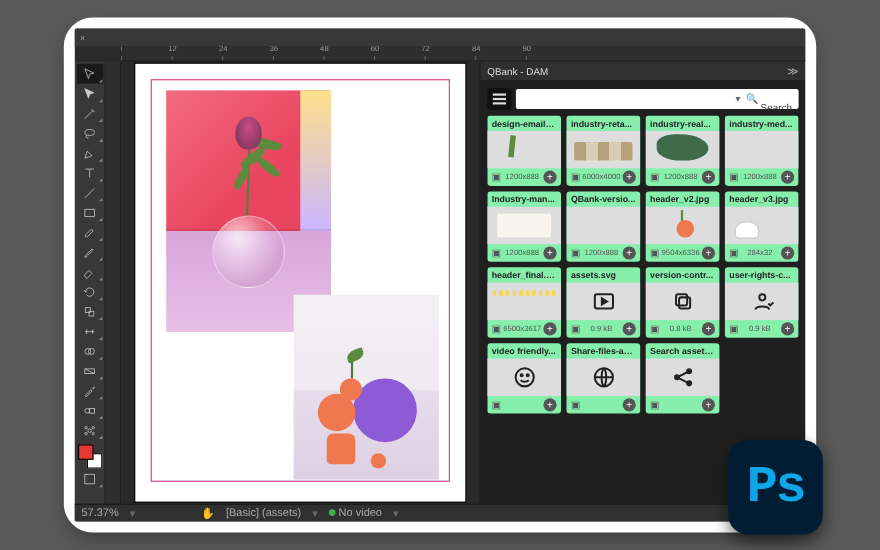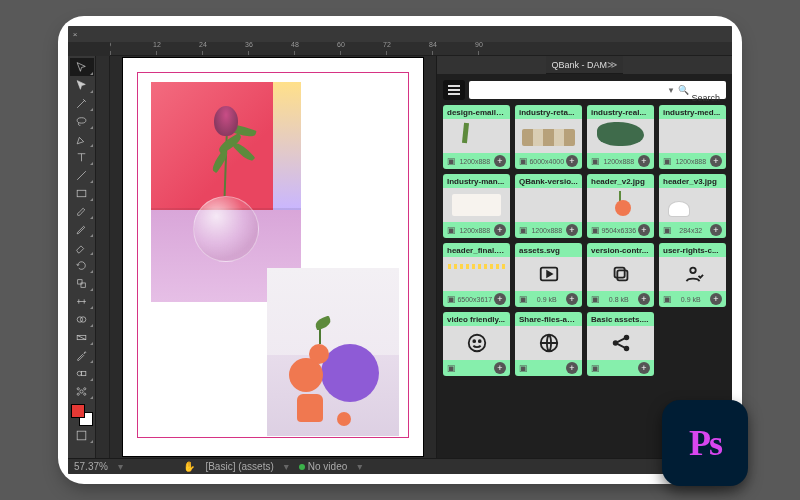--- a/index.html
+++ b/index.html
@@ -38,21 +38,21 @@
   .photo2 .floor { position:absolute; bottom:0; left:0; right:0; height:48%; background:linear-gradient(180deg,#e7dceb,#ddd0e3);}
   .disc { position:absolute; border-radius:50%; }
   .disc.purple { width:58px; height:58px; background:#8e5bd6; left:54px; bottom:34px;}
   .disc.coral { width:34px; height:34px; background:#f07850; left:22px; bottom:44px;}
   .cyl { position:absolute; left:30px; bottom:14px; width:26px; height:28px; background:#f07850; border-radius:6px 6px 4px 4px;}
   .ball { position:absolute; border-radius:50%; background:#f07850;}
   .ball.b1{ width:20px;height:20px; left:42px; bottom:72px;}
   .ball.b2{ width:14px;height:14px; left:70px; bottom:10px;}
   .mini-stem { position:absolute; left:52px; bottom:92px; width:2px; height:24px; background:#4e7a33;}
   .mini-leaf { position:absolute; left:48px; bottom:108px; width:16px; height:10px; background:#5d8a3c; border-radius:60% 10% 60% 10%; transform:rotate(-20deg);}
-  .panel { width:296px; background:#333; border-left:1px solid #1a1a1a; display:flex; flex-direction:column;align-items:center; }
+  .panel { width:296px; background:#333; border-left:1px solid #1a1a1a; display:flex; flex-direction:column; }
   .panel-head { height:18px; background:#303030; display:flex; align-items:center; color:#ddd; font-size:9px; padding:0 6px; border-bottom:1px solid #1a1a1a; justify-content:space-between;}
   .panel-head .chev { color:#aaa; font-size:10px;}
   .panel-body { flex:1; background:#1f1f1f; padding:6px; display:flex; flex-direction:column; gap:5px; overflow:hidden;}
   .searchrow { display:flex; gap:4px; align-items:center; }
   .hamburger { width:22px; height:20px; background:#111; border-radius:3px; display:flex; flex-direction:column; justify-content:center; align-items:center; gap:2px; }
   .hamburger div { width:12px; height:2px; background:#ddd; }
   .searchbox { flex:1; height:18px; background:#fff; border-radius:2px; display:flex; align-items:center; padding:0 2px; font-size:9px; color:#333;}
   .searchbox input { border:0; outline:0; flex:1; font-size:9px; padding:0 3px;}
   .searchbox .dd { color:#666; padding:0 3px; cursor:pointer;}
   .searchbox .mag { color:#444; padding:0 2px; }
@@ -61,21 +61,21 @@
   .card .title { padding:3px 4px 2px; font-weight:600; white-space:nowrap; overflow:hidden; text-overflow:ellipsis; font-size:8px;}
   .card .thumb { height:34px; background:#ddd; display:flex; align-items:center; justify-content:center; position:relative; overflow:hidden;}
   .card .meta { display:flex; align-items:center; justify-content:space-between; padding:2px 4px; font-size:7px; color:#555;}
   .card .meta .cam { font-size:9px; color:#555;}
   .card .meta .plus { width:12px;height:12px;border-radius:50%;background:#555;color:#fff;display:flex;align-items:center;justify-content:center;font-size:9px;cursor:pointer;}
   .thumb svg { width:22px; height:22px; stroke:#222; fill:none; stroke-width:2;}
   .status { height:16px; background:#303030; color:#aaa; font-size:10px; display:flex; align-items:center; gap:10px; padding:0 6px; border-top:1px solid #1a1a1a;}
   .status .dot { width:6px;height:6px;border-radius:50%; background:#3bb24a; display:inline-block; margin-right:3px;}
   .status .sep { color:#666; }
   .ps-badge { position:absolute; right:52px; bottom:14px; width:86px; height:86px; border-radius:18px; background:#001d34; display:flex; align-items:center; justify-content:center; box-shadow:0 6px 14px rgba(0,0,0,.5);}
-  .ps-badge span { font-family:Liberation Serif, serif; font-weight:700; font-size:36px; color:#d946ef; letter-spacing:-2px;}
+  .ps-badge span { font-family:Liberation Mono, monospace; font-weight:700; font-size:47px; color:#0ea5e9; letter-spacing:-2px;}
   
   .th-a{background:linear-gradient(90deg,#f36b7f 55%,#ffe29a 55% 70%,#c9b6ff 70%);} 
   .th-a::after{content:"";position:absolute;left:30%;top:12%;width:5px;height:20px;background:#5d8a3c;transform:rotate(6deg);} 
   .th-b{background:linear-gradient(120deg,#2a2f33 0%,#464d52 100%);} 
   .th-b::after{content:"";position:absolute;left:10%;right:10%;top:30%;bottom:20%;background:linear-gradient(90deg,#b7a17a 0 20%,#d9cdb3 20% 40%,#b7a17a 40% 60%,#d9cdb3 60% 80%,#b7a17a 80%);border-radius:2px;}
   .th-c{background:linear-gradient(180deg,#cfe8d7 0%,#7fb28d 100%);} 
   .th-c::before{content:"";position:absolute;left:15%;top:10%;width:70%;height:70%;border-radius:40% 60% 50% 50%;background:#3f6b4b;}
   .th-d{background:#bfe6e4;}
   .th-e{background:linear-gradient(180deg,#b89070 0%,#8a6a50 100%);} 
   .th-e::after{content:"";position:absolute;inset:18% 14%;background:#f7f3ee;border-radius:2px;}
@@ -464,21 +464,21 @@
                     <path d="M3 12h18M12 3c3 3 3 15 0 18M12 3c-3 3-3 15 0 18"></path>
                   </svg>
                 </div>
                 <div class="meta">
                   <span class="cam">▣</span>
                   <span></span>
                   <span class="plus">+</span>
                 </div>
               </div>
               <div class="card">
-                <div class="title">Basic assets....</div>
+                <div class="title">Search assets....</div>
                 <div class="thumb ">
                   <svg viewBox="0 0 24 24">
                     <circle cx="6" cy="12" r="2" fill="#222"></circle>
                     <circle cx="18" cy="6" r="2" fill="#222"></circle>
                     <circle cx="18" cy="18" r="2" fill="#222"></circle>
                     <path d="M8 11l8-4M8 13l8 4"></path>
                   </svg>
                 </div>
                 <div class="meta">
                   <span class="cam">▣</span>

